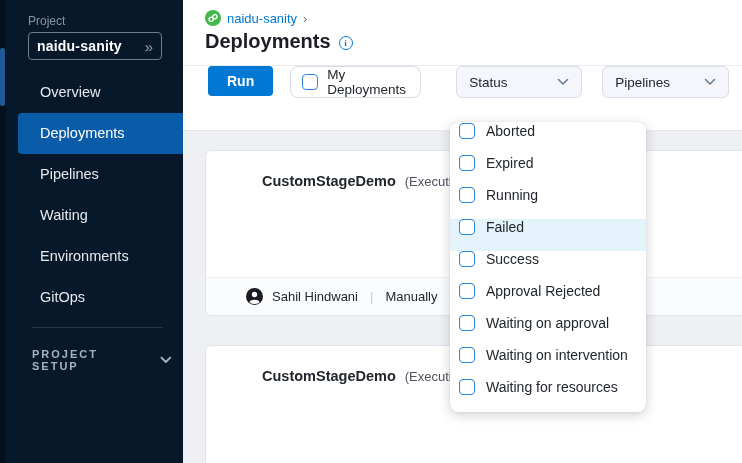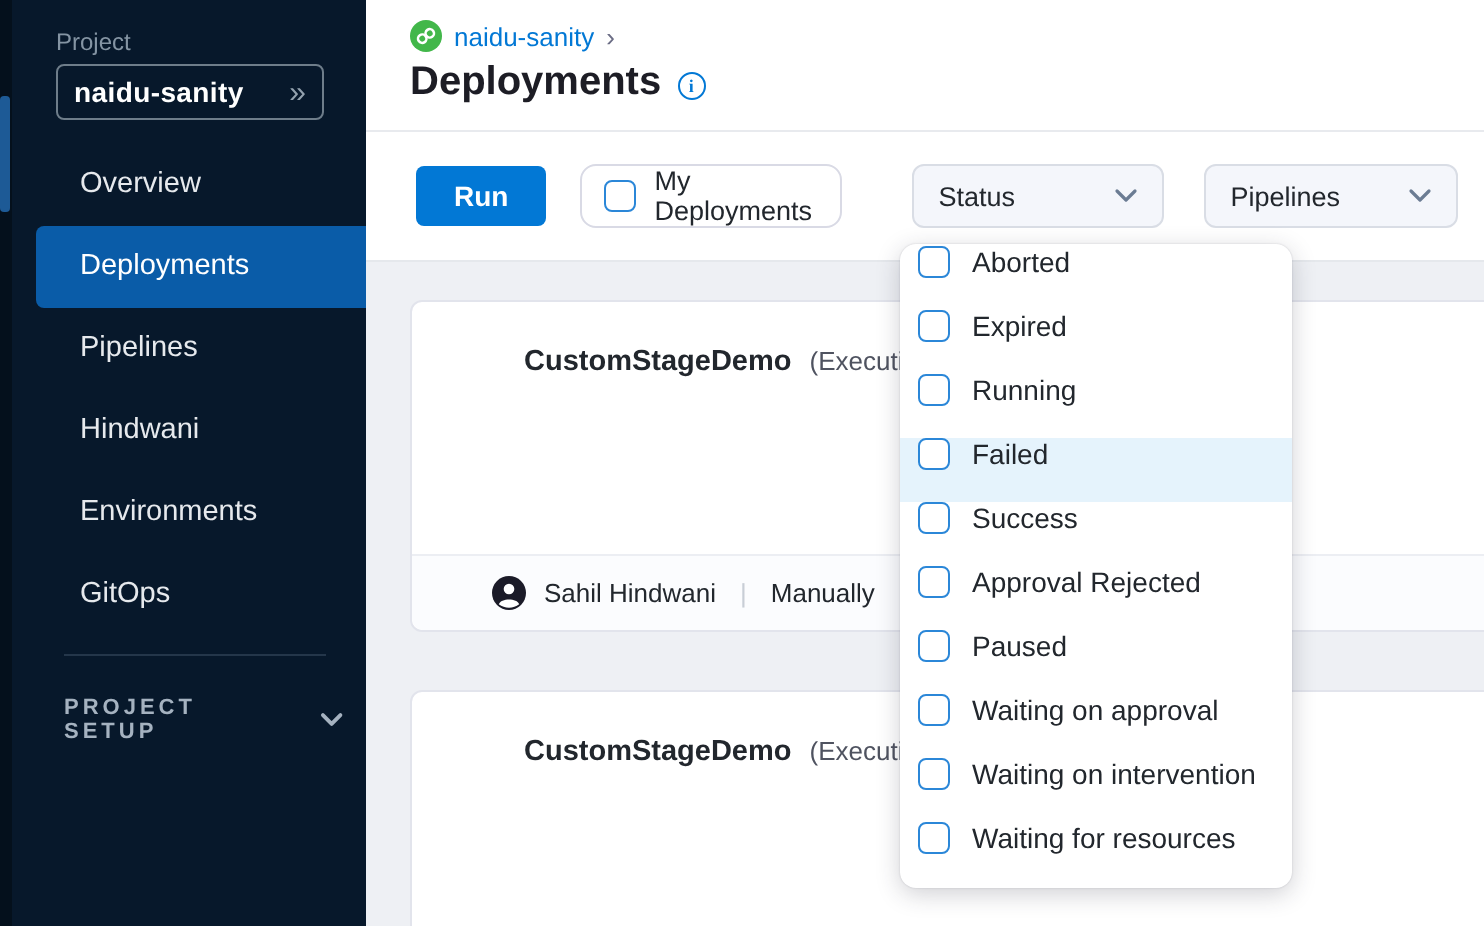--- a/index.html
+++ b/index.html
@@ -35,21 +35,21 @@
   .crumb-link { font-size:13px; font-weight:500; color:#0278D5; cursor:pointer; }
   .crumb-sep { font-size:13px; color:#6B6D85; }
   .title-row { position:absolute; left:22px; top:30px; display:flex; align-items:center; gap:8px; }
   .page-title { font-size:20px; font-weight:bold; color:#1D1D25; }
   .info-icon { width:14px; height:14px; border:1.3px solid #0278D5; border-radius:50%;
     color:#0278D5; font-size:9px; font-weight:bold; display:inline-flex; align-items:center;
     justify-content:center; font-family:"Liberation Serif", serif; margin-top:2px; }
 
   
   .toolbar { position:absolute; left:0; right:0; top:66px; height:65px; background:#fff;
-    border-bottom:1px solid #E5E8EC; display:flex; align-items:center; padding-left:25px; }
+    border-bottom:1px solid #E5E8EC; display:flex; padding-left:25px; }
   .run-btn { height:30px; padding:0 19px; background:#0278D5; color:#fff; border:none;
     border-radius:4px; font-size:14px; font-weight:bold; font-family:inherit; cursor:pointer; }
   .chk-btn { margin-left:17px; height:32px; width:131px; background:#fff; border:1px solid #D9DAE5;
     border-radius:8px; display:flex; align-items:center; padding:0 11px; gap:9px; cursor:pointer; }
   .chk-btn .lbl { font-size:13.5px; color:#22272D; font-weight:500; }
   .cb { width:16px; height:16px; min-width:16px; border:1.5px solid #2B87D8; border-radius:4px; background:#fff; }
   .drop-btn { height:32px; background:#F4F6FB; border:1px solid #D9DDE5; border-radius:6px;
     display:flex; align-items:center; justify-content:space-between; padding:0 12px; cursor:pointer; }
   .drop-btn .lbl { font-size:13.5px; color:#22272D; font-weight:500; }
   .status-btn { margin-left:35px; width:126px; }
@@ -91,21 +91,21 @@
   <nav class="sidebar">
     <div class="project-label">Project</div>
     <div class="project-box">
       <span class="pname">naidu-sanity</span>
       <span class="chev2">»</span>
     </div>
     <div class="nav">
       <div class="nav-item">Overview</div>
       <div class="nav-item active">Deployments</div>
       <div class="nav-item">Pipelines</div>
-      <div class="nav-item">Hindwani</div>
+      <div class="nav-item">Waiting</div>
       <div class="nav-item">Environments</div>
       <div class="nav-item">GitOps</div>
     </div>
     <div class="side-divider"></div>
     <div class="proj-setup">
       <span class="ps-label">PROJECT SETUP</span>
       <svg width="12" height="8" viewBox="0 0 12 8">
           <polyline points="1.5,1.5 6,6 10.5,1.5" fill="none" stroke="#A5B2C0" stroke-width="2" stroke-linecap="round" stroke-linejoin="round"></polyline>
         </svg>
     </div>
@@ -200,24 +200,20 @@
     <div class="opt-row">
       <span class="cb"></span>
       <span class="olbl">Success</span>
     </div>
     <div class="opt-row">
       <span class="cb"></span>
       <span class="olbl">Approval Rejected</span>
     </div>
     <div class="opt-row">
       <span class="cb"></span>
-      <span class="olbl">Paused</span>
-    </div>
-    <div class="opt-row">
-      <span class="cb"></span>
       <span class="olbl">Waiting on approval</span>
     </div>
     <div class="opt-row">
       <span class="cb"></span>
       <span class="olbl">Waiting on intervention</span>
     </div>
     <div class="opt-row">
       <span class="cb"></span>
       <span class="olbl">Waiting for resources</span>
     </div>

